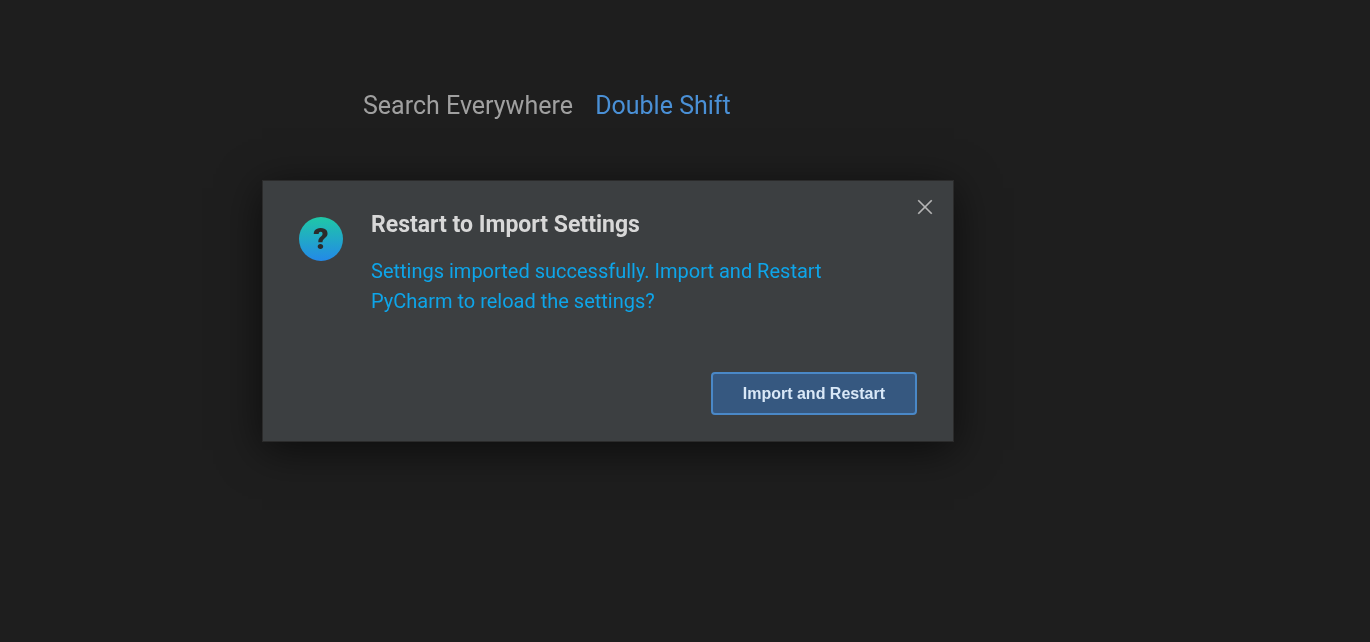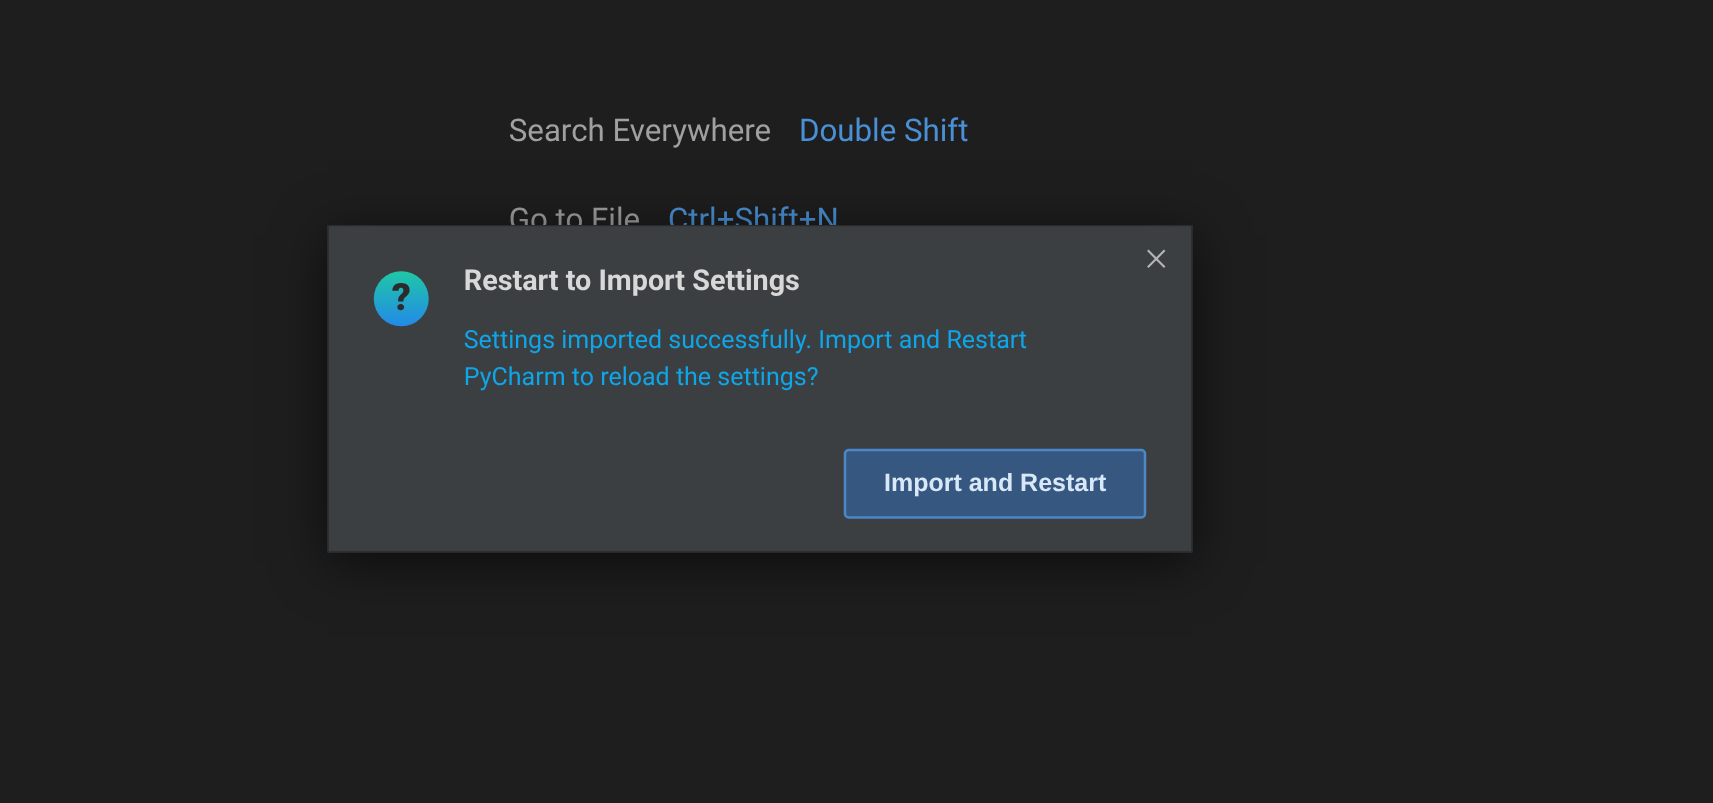--- a/index.html
+++ b/index.html
@@ -11,21 +11,21 @@
       width: 1370px;
       height: 642px;
       background: #1e1e1e;
       font-family: -apple-system, BlinkMacSystemFont, "Segoe UI", Roboto, sans-serif;
       position: relative;
       overflow: hidden;
     }
     .background-hints {
       position: absolute;
       top: 88px;
-      left: 407px;
+      left: 363px;
       color: #a0a0a0;
       font-size: 25px;
       line-height: 1.4;
     }
     .hint-row {
       margin-bottom: 36px;
     }
     .hint-label {
       color: #a0a0a0;
       margin-right: 16px;
@@ -97,23 +97,23 @@
       max-width: 454px;
     }
     .dialog-buttons {
       position: absolute;
       bottom: 26px;
       right: 36px;
       display: flex;
       gap: 18px;
     }
     .btn {
-      height: 56px;
+      height: 43px;
       padding: 0 28px;
-      font-size: 20px;
+      font-size: 16px;
       border-radius: 4px;
       cursor: pointer;
       display: flex;
       align-items: center;
       justify-content: center;
       border: 1px solid #646464;
       background: #3c3f41;
       color: #cacaca;
     }
     .btn-primary {
@@ -125,24 +125,20 @@
     }
   </style>
 </head>
 <body>
 
 <div class="background-hints">
   <div class="hint-row">
     <span class="hint-label">Search Everywhere</span>
     <span class="hint-shortcut">Double Shift</span>
   </div>
-  <div class="hint-row">
-    <span class="hint-label">Go to File</span>
-    <span class="hint-shortcut">Ctrl+Shift+N</span>
-  </div>
 </div>
 
 <div class="dialog">
   <div class="dialog-close">
     <svg viewBox="0 0 16 16" fill="none" stroke="currentColor" stroke-width="1.5">
       <line x1="2" y1="2" x2="14" y2="14"></line>
       <line x1="14" y1="2" x2="2" y2="14"></line>
     </svg>
   </div>
   <div class="dialog-body">

